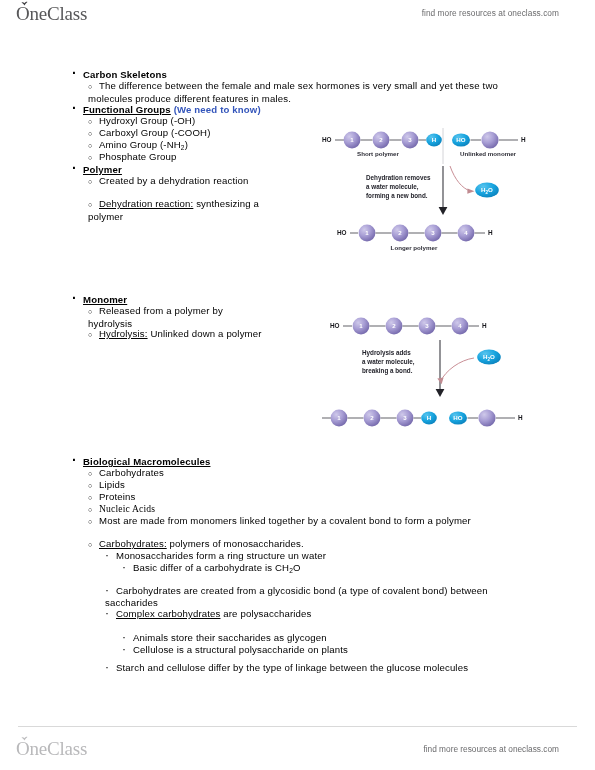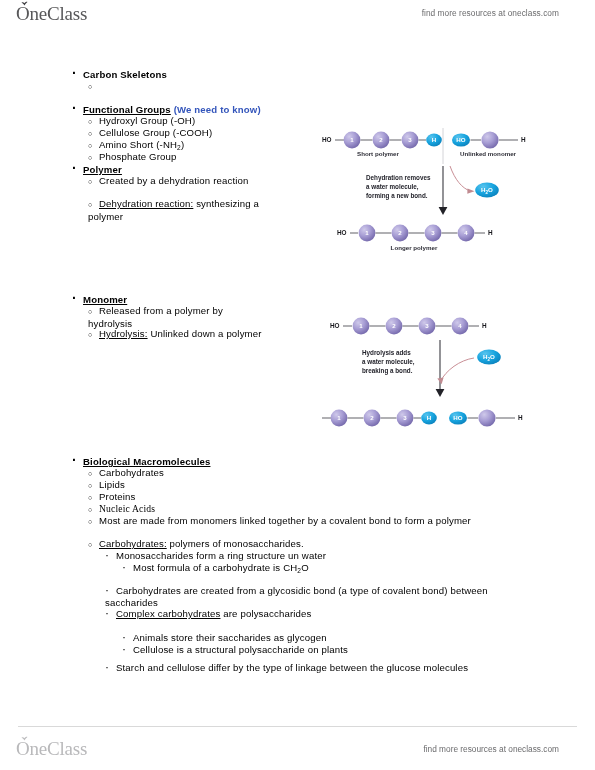--- a/index.html
+++ b/index.html
@@ -168,34 +168,34 @@
   </div>
   <div class="header-tagline">find more resources at oneclass.com</div>
 </div>
 
 <div class="notes">
 
   <div class="note-line lvl1" style="top:68px;">
     <span class="marker disc"></span><span>Carbon Skeletons</span>
   </div>
   <div class="note-line wrap lvl2" style="top:80px; width:455px;">
-    <span class="marker circ"></span>
+    <span class="marker circ"></span><span>The difference between the female and male sex hormones is very small and yet these two molecules produce different features in males.</span>
   </div>
 
   <div class="note-line lvl1" style="top:103px;">
     <span class="marker disc"></span><span class="u">Functional Groups</span><span class="blue-note"> (We need to know)</span>
   </div>
   <div class="note-line lvl2" style="top:115px;">
     <span class="marker circ"></span><span>Hydroxyl Group (-OH)</span>
   </div>
   <div class="note-line lvl2" style="top:127px;">
-    <span class="marker circ"></span><span>Cellulose Group (-COOH)</span>
+    <span class="marker circ"></span><span>Carboxyl Group (-COOH)</span>
   </div>
   <div class="note-line lvl2" style="top:139px;">
-    <span class="marker circ"></span><span>Amino Short (-NH</span><sub>2</sub><span>)</span>
+    <span class="marker circ"></span><span>Amino Group (-NH</span><sub>2</sub><span>)</span>
   </div>
   <div class="note-line lvl2" style="top:151px;">
     <span class="marker circ"></span><span>Phosphate Group</span>
   </div>
 
   <div class="note-line lvl1" style="top:163px;">
     <span class="marker disc"></span><span class="u">Polymer</span>
   </div>
   <div class="note-line wrap lvl2" style="top:175px; width:168px;">
     <span class="marker circ"></span><span>Created by a dehydration reaction</span>
@@ -232,21 +232,21 @@
   <div class="note-line wrap lvl2" style="top:515px; width:445px;">
     <span class="marker circ"></span><span>Most are made from monomers linked together by a covalent bond to form a polymer</span>
   </div>
   <div class="note-line lvl2" style="top:538px;">
     <span class="marker circ"></span><span class="u">Carbohydrates:</span><span> polymers of monosaccharides.</span>
   </div>
   <div class="note-line lvl3" style="top:550px;">
     <span class="marker tri"></span><span>Monosaccharides form a ring structure un water</span>
   </div>
   <div class="note-line lvl4" style="top:562px;">
-    <span class="marker tri"></span><span>Most formula of a carbohydrate is CH</span><sub>2</sub><span>O</span>
+    <span class="marker tri"></span><span>Basic differ of a carbohydrate is CH</span><sub>2</sub><span>O</span>
   </div>
   <div class="note-line wrap lvl3" style="top:585px; width:428px;">
     <span class="marker tri"></span><span>Carbohydrates are created from a glycosidic bond (a type of covalent bond) between saccharides</span>
   </div>
   <div class="note-line lvl3" style="top:608px;">
     <span class="marker tri"></span><span class="u">Complex carbohydrates</span><span> are polysaccharides</span>
   </div>
   <div class="note-line lvl4" style="top:632px;text-align:center;">
     <span class="marker tri"></span><span>Animals store their saccharides as glycogen</span>
   </div>

